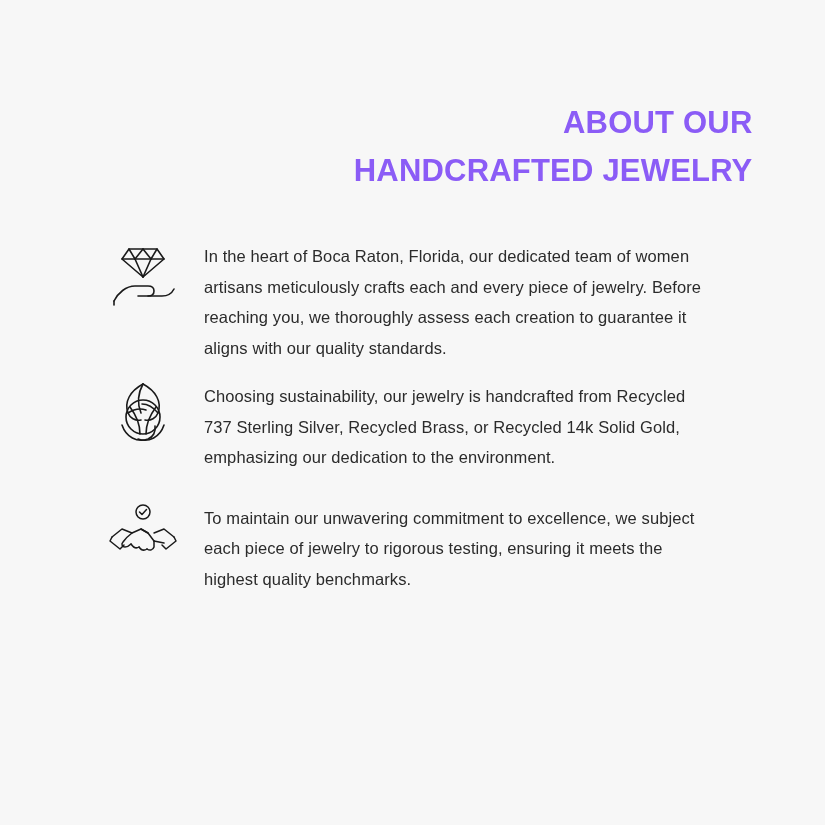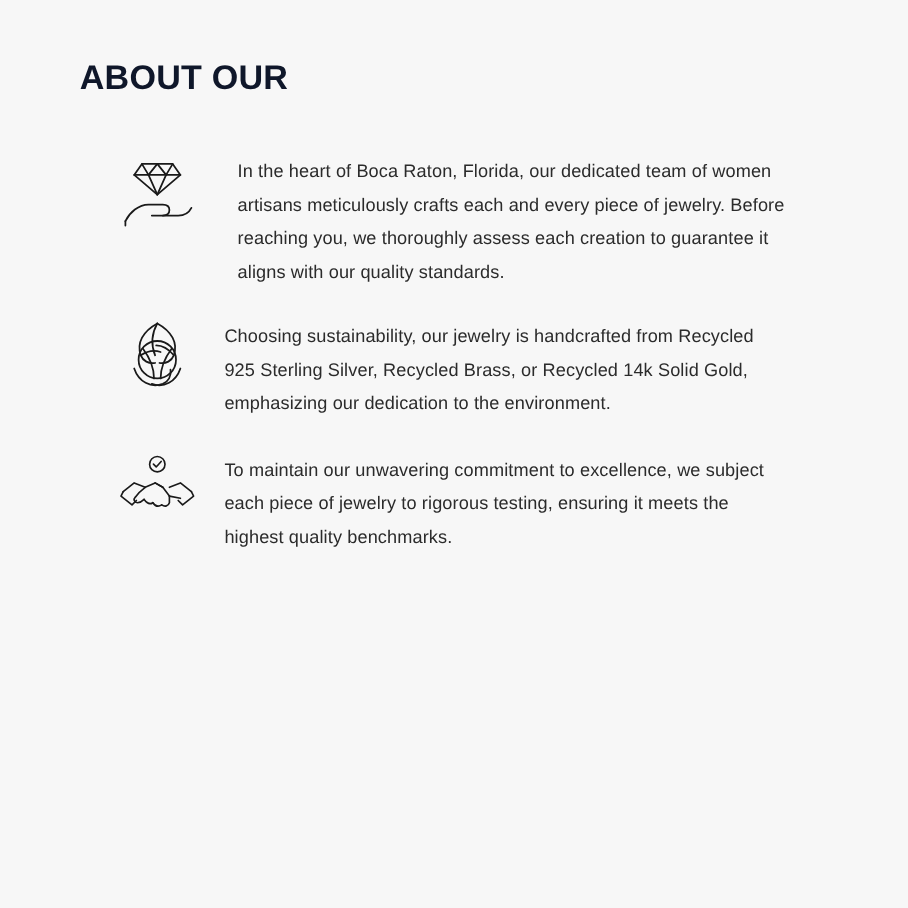--- a/index.html
+++ b/index.html
@@ -15,27 +15,27 @@
     overflow: hidden;
   }
   .page {
     width: 825px;
     height: 825px;
     box-sizing: border-box;
     padding: 0;
     position: relative;
   }
   .heading {
-    text-align: left;
+    text-align: right;
     font-weight: bold;
     font-size: 31px;
     letter-spacing: 0.2px;
     line-height: 1.55;
-    color: #0f172a;
-    padding-top: 47px;
+    color: #8b5cf6;
+    padding-top: 99px;
     margin: 0 auto;
     width: 680px;
   }
   .heading .line {
     display: block;
   }
   .features {
     margin-top: 40px;
     padding-left: 104px;
     padding-right: 110px;
@@ -63,31 +63,32 @@
     line-height: 1.85;
     color: #2b2b2b;
     padding-top: 6px;
     padding-left: 22px;
     letter-spacing: 0.1px;
   }
   .f1 .feature-icon { padding-top: 6px; }
   .f2 .feature-icon { padding-top: 4px; }
   .f3 .feature-icon { padding-top: 2px; }
   .f4 .feature-icon { padding-top: 6px; }
-  .f1 { margin-bottom: 22px; gap: 12px; }
+  .f1 { margin-bottom: 12px; }
   .f2 { margin-bottom: 24px; }
   .f3 { margin-bottom: 24px; }
 </style>
 </head>
 <body>
 
 <div class="page">
 
   <h1 class="heading">
     <span class="line">ABOUT OUR</span>
+    <span class="line">HANDCRAFTED JEWELRY</span>
   </h1>
 
   <div class="features">
 
     <div class="feature f1">
       <div class="feature-icon">
         <svg width="70" height="70" viewBox="0 0 70 70" fill="none" stroke="#1a1a1a" stroke-width="1.6" stroke-linecap="round" stroke-linejoin="round">
           <polygon points="35,8 49,8 56,18 35,36 14,18 21,8"></polygon>
           <line x1="21" y1="8" x2="27" y2="18"></line>
           <line x1="49" y1="8" x2="43" y2="18"></line>
@@ -113,21 +114,21 @@
           <path d="M14 48 C18 60 29 66 40 62 C45 60 48 55 47 49"></path>
           <path d="M56 48 C52 60 41 66 30 62"></path>
           <path d="M35 7 C30 16 29 26 33 36"></path>
           <path d="M20 36 C26 32 32 31 38 33"></path>
           <path d="M50 36 C45 30 40 27 34 27"></path>
           <ellipse cx="35" cy="40" rx="17" ry="17"></ellipse>
           <path d="M22 30 C28 38 32 48 32 57"></path>
           <path d="M48 30 C42 38 38 48 38 57"></path>
         </svg>
       </div>
-      <div class="feature-text">Choosing sustainability, our jewelry is handcrafted from Recycled 925 Sterling Silver, Recycled Brass, or Recycled 14k Solid Gold, emphasizing our dedication to the environment.</div>
+      <div class="feature-text">Choosing sustainability, our jewelry is handcrafted from Recycled 737 Sterling Silver, Recycled Brass, or Recycled 14k Solid Gold, emphasizing our dedication to the environment.</div>
     </div>
 
     <div class="feature f4">
       <div class="feature-icon">
         <svg width="70" height="60" viewBox="0 0 70 60" fill="none" stroke="#1a1a1a" stroke-width="1.5" stroke-linecap="round" stroke-linejoin="round">
           <circle cx="35" cy="9" r="7"></circle>
           <path d="M31.5 9 L34 11.5 L38.5 6.5"></path>
           <path d="M4 34 L14 26 L24 30 L33 26 L40 30"></path>
           <path d="M66 34 L56 26 L46 30"></path>
           <path d="M24 30 C20 33 17 36 15 39 C13 41 14 44 17 44 C19 44 21 43 23 41"></path>

